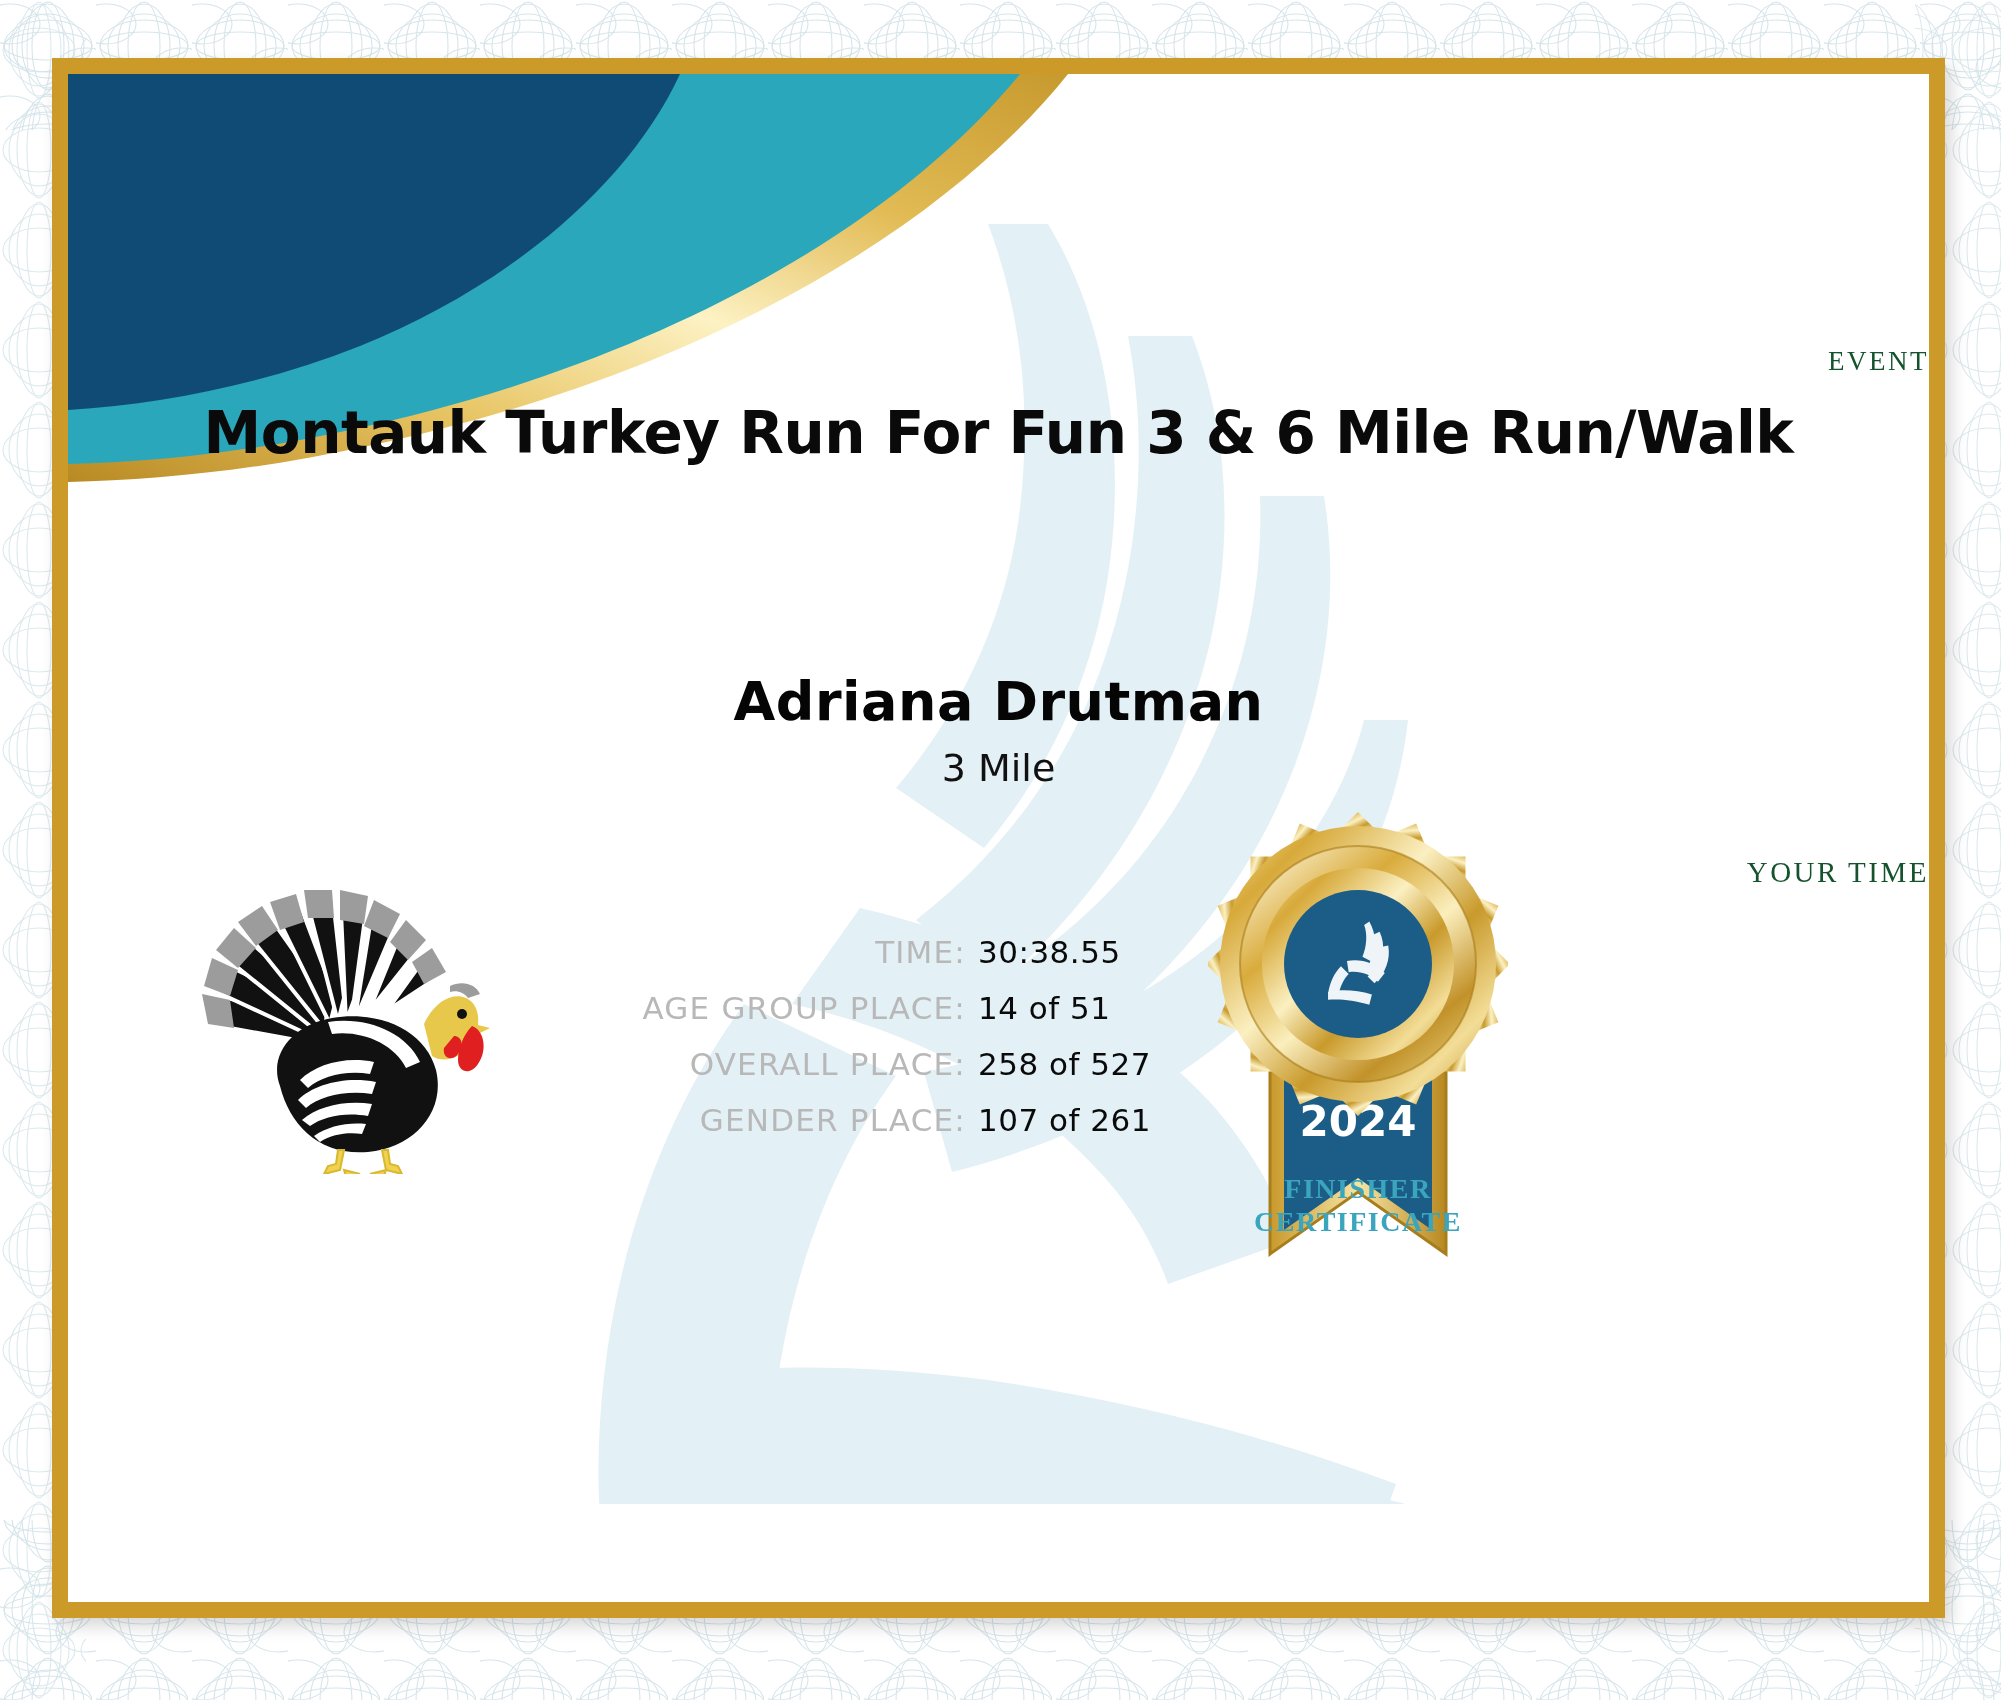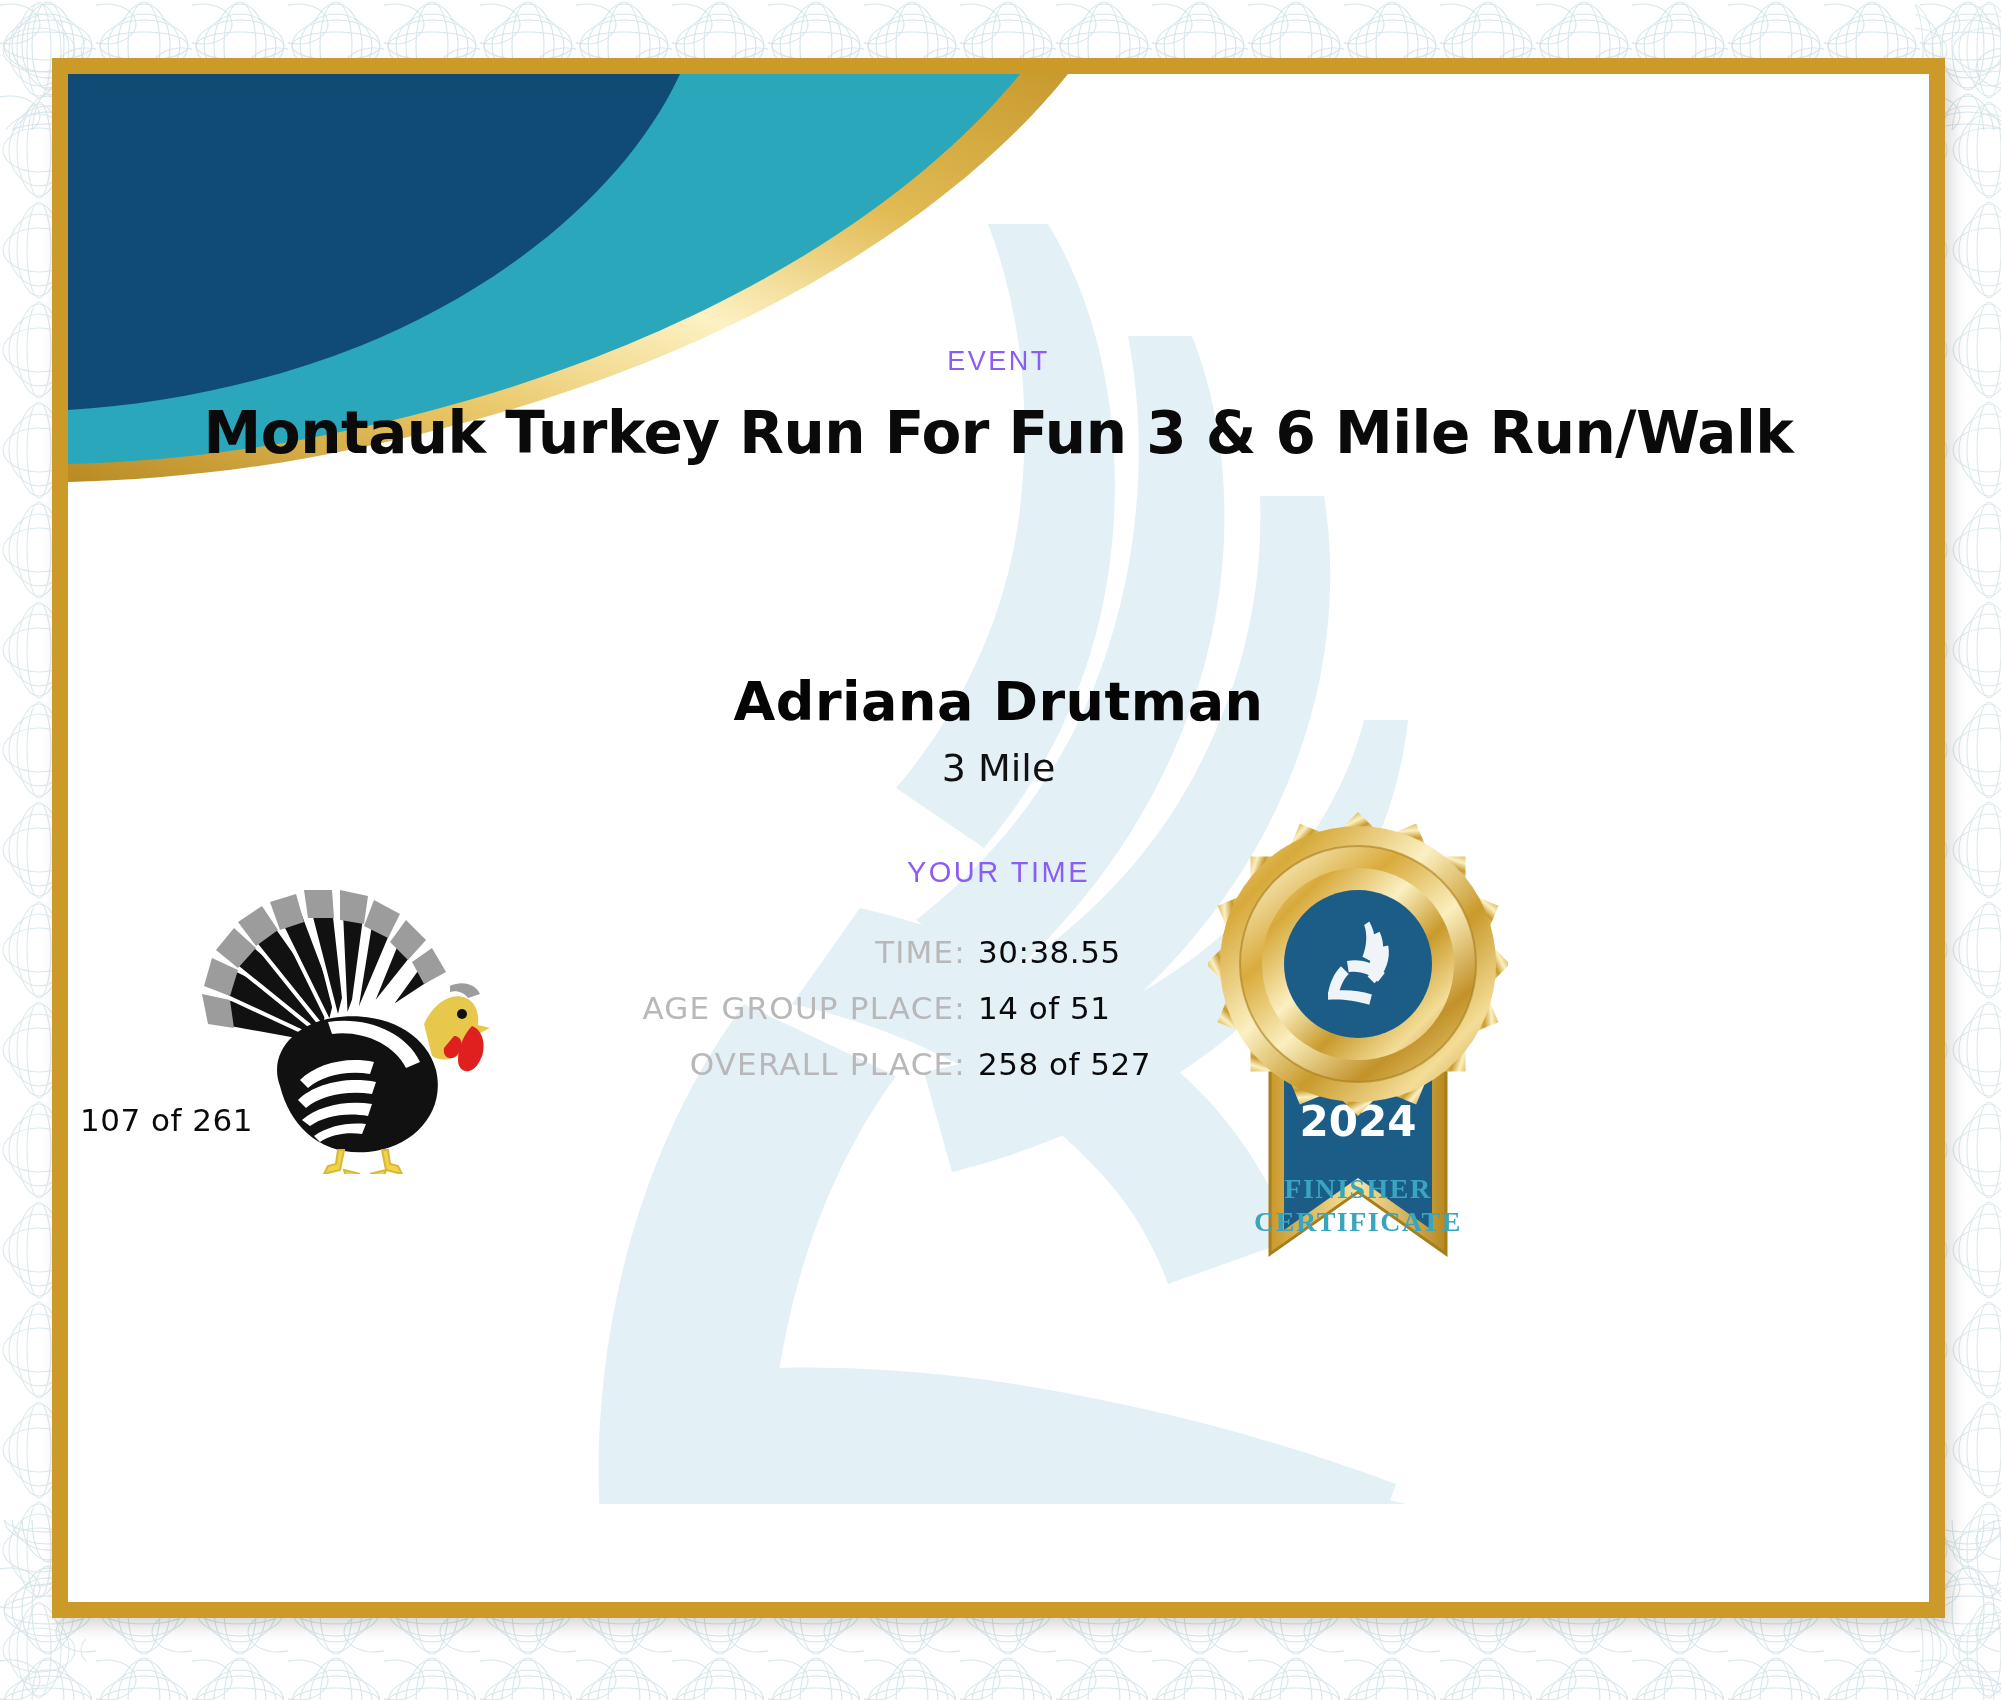--- a/index.html
+++ b/index.html
@@ -51,24 +51,24 @@
     font-family:"DejaVu Sans", sans-serif;
     font-size:54px;font-weight:700;color:#ffffff;letter-spacing:-1px;
     line-height:1;
   }
   .logo-wing{margin-left:4px;margin-bottom:-12px;}
 
   
   .content{position:absolute;left:0;top:0;width:100%;height:100%;z-index:6;}
 
   .label-soft{
-    color:#8b5cf6;
-    font-family:Liberation Sans, sans-serif;
+    color:#14532d;
+    font-family:Liberation Serif, serif;
     letter-spacing:2.5px;
-    text-align:center;
+    text-align:right;
   }
   .event-label{
     position:absolute;top:272px;width:100%;
     font-size:27px;font-weight:400;
   }
   .event-title{
     position:absolute;top:325px;width:100%;
     text-align:center;
     font-family:"DejaVu Sans", sans-serif;
     font-size:58px;font-weight:700;color:#0a0a0a;
@@ -254,20 +254,21 @@
           </div>
           <div class="stat-row">
             <span class="stat-label">AGE GROUP PLACE:</span>
             <span class="stat-value">14 of 51</span>
           </div>
           <div class="stat-row">
             <span class="stat-label">OVERALL PLACE:</span>
             <span class="stat-value">258 of 527</span>
           </div>
           <div class="stat-row">
+            <span class="stat-label">GENDER PLACE:</span>
             <span class="stat-value">107 of 261</span>
           </div>
         </div>
 
         <svg class="turkey" viewBox="0 0 330 300">
           <g>
 
             <g stroke="#ffffff" stroke-width="4">
               <path d="M150 170 L40 150 L34 120 L150 140 Z" fill="#111"></path>
               <path d="M150 165 L36 112 L44 84 L152 136 Z" fill="#111"></path>

